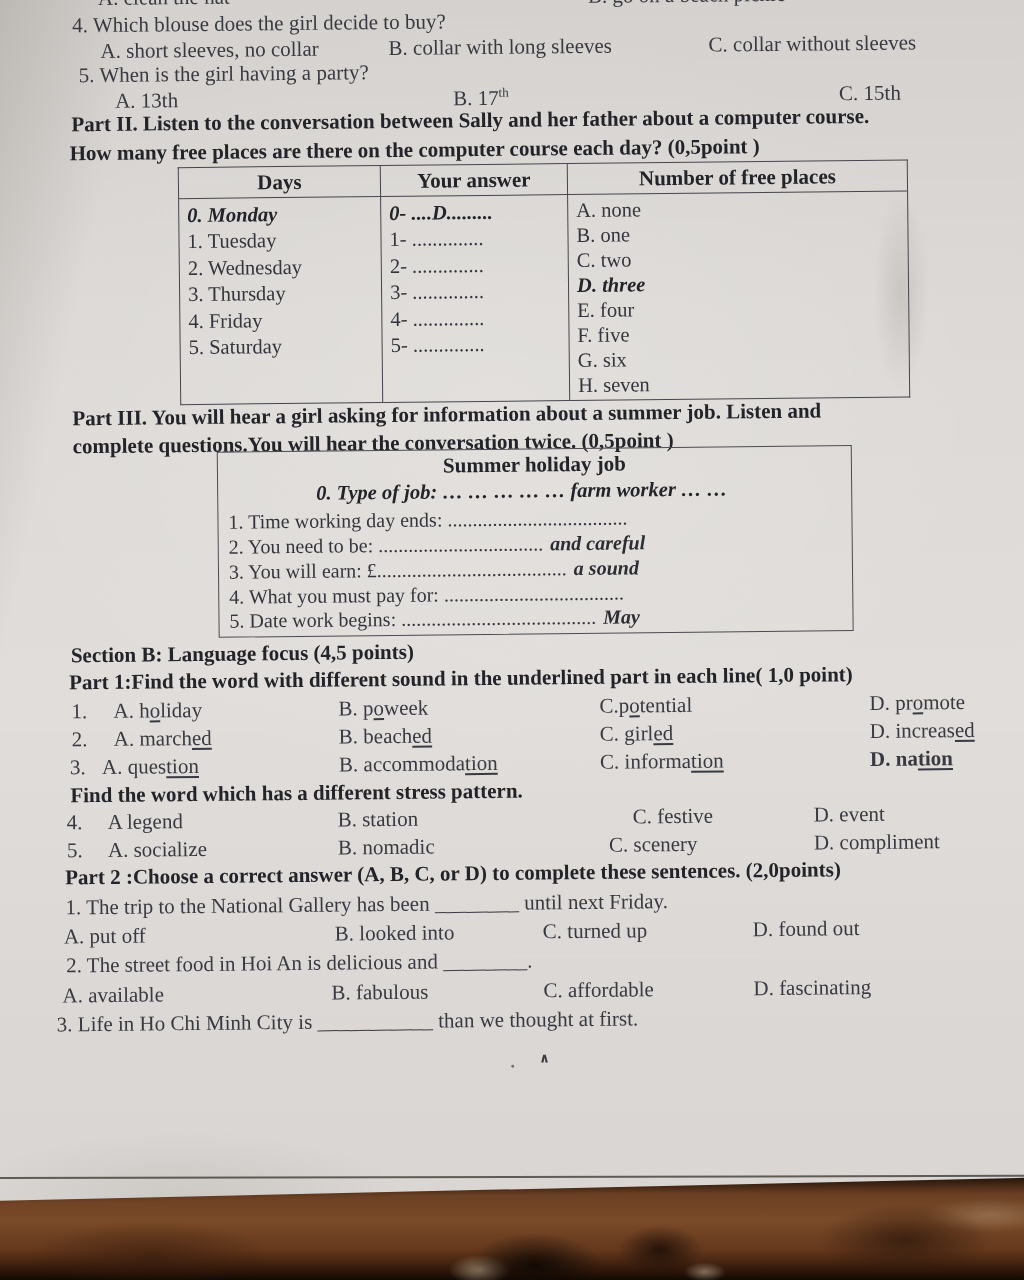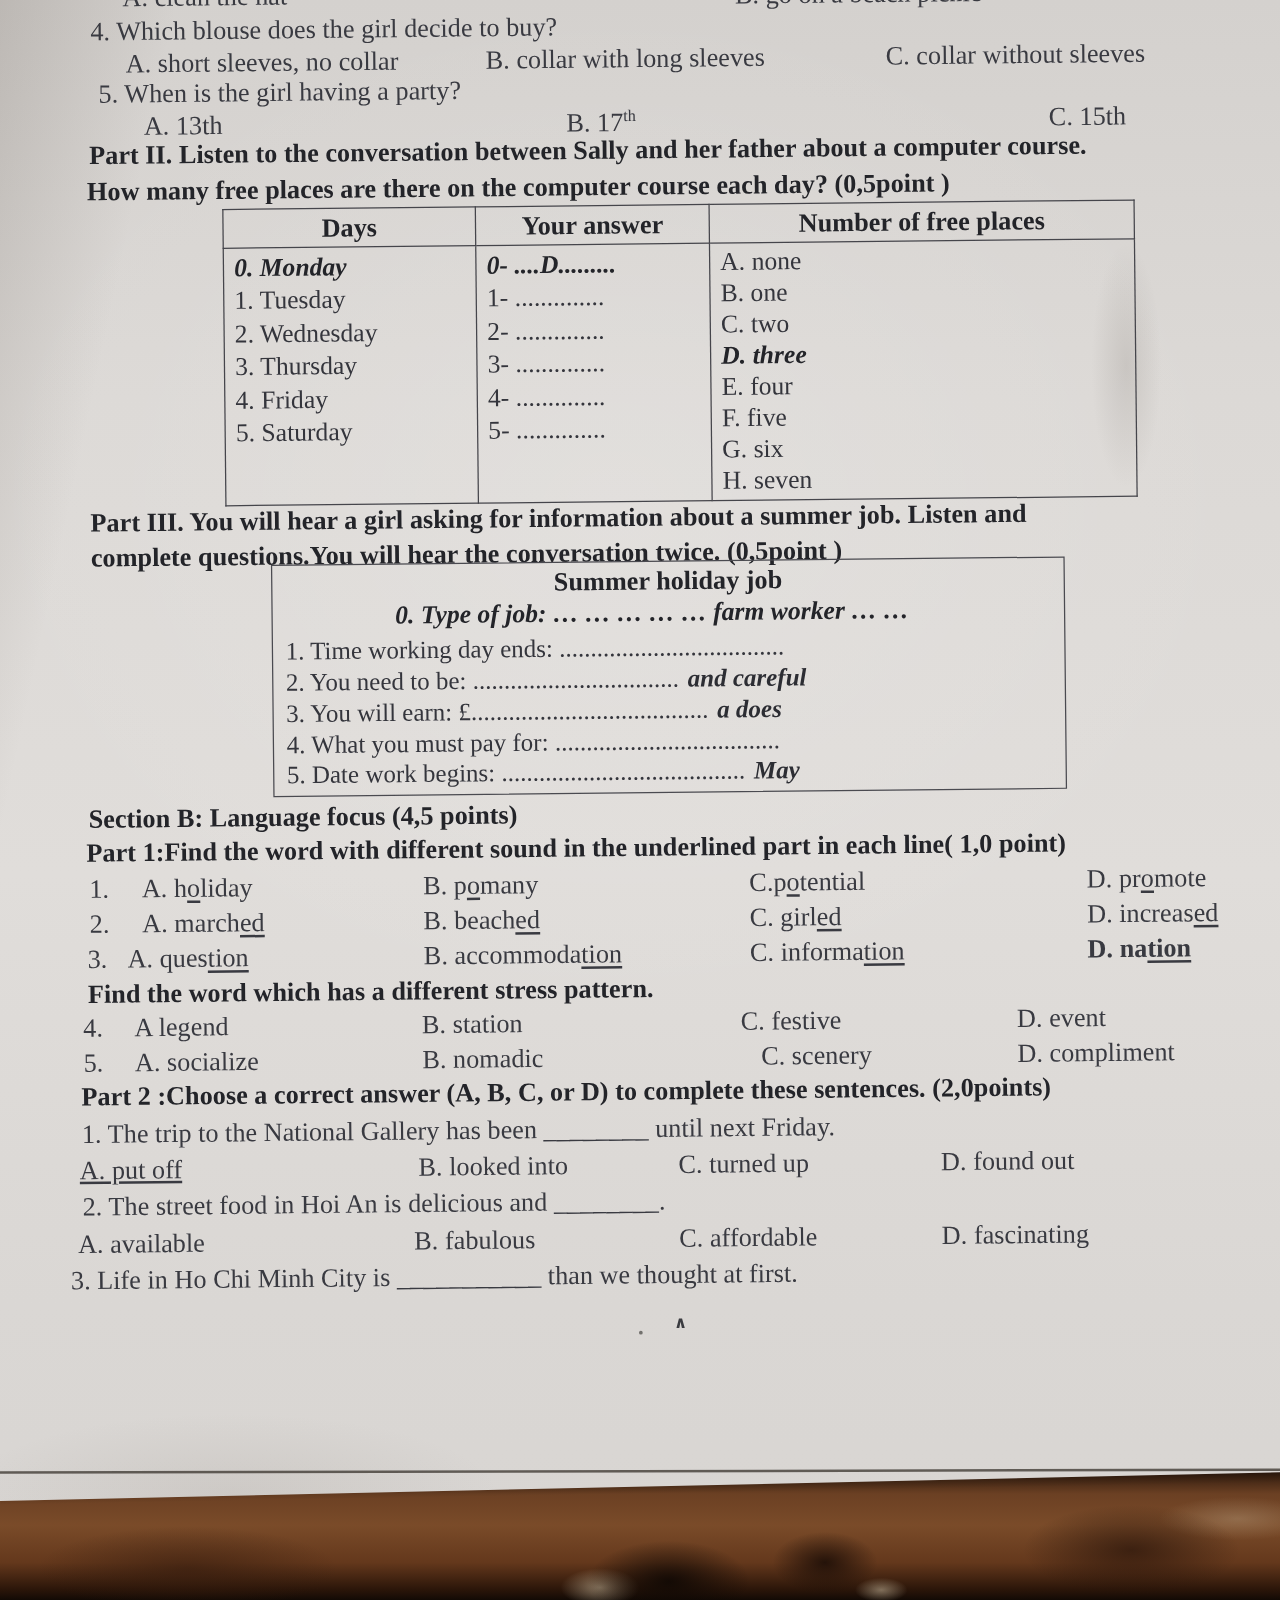--- a/index.html
+++ b/index.html
@@ -151,32 +151,32 @@
         </table>
 
       <div class="line b" style="left:68px;top:407px;">Part III. You will hear a girl asking for information about a summer job. Listen and</div>
       <div class="line b" style="left:68px;top:435px;">complete questions.You will hear the conversation twice. (0,5point )</div>
 
       <div class="job-box">
         <div class="line b" style="left:0;top:3px;width:633px;text-align:center;font-size:21px;">Summer holiday  job</div>
         <div class="line bi" style="left:98px;top:30px;font-size:20.5px;">0. Type of job: … … … … …  farm worker  … …</div>
         <div class="line" style="left:10px;top:58px;">1. Time working day ends: ....................................</div>
         <div class="line" style="left:10px;top:83px;"><span>2. You need to be: .................................</span><span class="tail">and careful</span></div>
-        <div class="line" style="left:10px;top:108px;"><span>3. You will earn: £......................................</span><span class="tail">a does</span></div>
+        <div class="line" style="left:10px;top:108px;"><span>3. You will earn: £......................................</span><span class="tail">a sound</span></div>
         <div class="line" style="left:10px;top:133px;">4. What you must pay for: ....................................</div>
         <div class="line" style="left:10px;top:157px;"><span>5. Date work begins: .......................................</span><span class="tail">May</span></div>
       </div>
 
       <div class="line b" style="left:64px;top:644px;">Section B: Language focus (4,5 points)</div>
       <div class="line b" style="left:62px;top:671px;">Part 1:Find the word with different sound in the underlined part in each line( 1,0 point)</div>
 
       <div class="line" style="left:0;top:700px;width:1024px;">
         <span class="opt" style="left:64px;">1.</span>
         <span class="opt" style="left:106px;"><span>A. h</span><span class="u">o</span><span>liday</span></span>
-        <span class="opt" style="left:331px;"><span>B. p</span><span class="u">o</span><span>many</span></span>
+        <span class="opt" style="left:331px;"><span>B. p</span><span class="u">o</span><span>week</span></span>
         <span class="opt" style="left:592px;"><span>C.p</span><span class="u">o</span><span>tential</span></span>
         <span class="opt" style="left:862px;"><span>D. pr</span><span class="u">o</span><span>mote</span></span>
       </div>
 
       <div class="line" style="left:0;top:728px;width:1024px;">
         <span class="opt" style="left:64px;">2.</span>
         <span class="opt" style="left:106px;"><span>A. march</span><span class="u">ed</span></span>
         <span class="opt" style="left:331px;"><span>B. beach</span><span class="u">ed</span></span>
         <span class="opt" style="left:592px;"><span>C. girl</span><span class="u">ed</span></span>
         <span class="opt" style="left:862px;"><span>D. increas</span><span class="u">ed</span></span>
@@ -189,37 +189,37 @@
         <span class="opt" style="left:592px;"><span>C. informa</span><span class="u u-ext">tion</span></span>
         <span class="opt" style="left:862px;font-weight:bold;"><span>D. na</span><span class="u">tion</span></span>
       </div>
 
       <div class="line b" style="left:62px;top:784px;">Find the word which has a different stress pattern.</div>
 
       <div class="line" style="left:0;top:811px;width:1024px;">
         <span class="opt" style="left:58px;">4.</span>
         <span class="opt" style="left:99px;">A legend</span>
         <span class="opt" style="left:329px;">B. station</span>
-        <span class="opt" style="left:584px;">C. festive</span>
+        <span class="opt" style="left:624px;">C. festive</span>
         <span class="opt" style="left:805px;text-align:right;">D. event</span>
       </div>
 
       <div class="line" style="left:0;top:839px;width:1024px;">
         <span class="opt" style="left:58px;">5.</span>
         <span class="opt" style="left:99px;">A. socialize</span>
         <span class="opt" style="left:329px;">B. nomadic</span>
         <span class="opt" style="left:600px;">C. scenery</span>
         <span class="opt" style="left:805px;">D. compliment</span>
       </div>
 
       <div class="line b" style="left:56px;top:866px;">Part 2 :Choose a correct answer (A, B, C, or D) to complete these sentences. (2,0points)</div>
 
       <div class="line" style="left:56px;top:896px;">1.  The trip to the National Gallery has been ________ until next Friday.</div>
       <div class="line" style="left:0;top:925px;width:1024px;">
-        <span class="opt" style="left:54px;text-decoration:underline;">A. put off</span>
+        <span class="opt" style="left:54px;">A. put off</span>
         <span class="opt" style="left:325px;">B. looked into</span>
         <span class="opt" style="left:533px;">C. turned up</span>
         <span class="opt" style="left:743px;">D. found out</span>
       </div>
 
       <div class="line" style="left:56px;top:954px;">2.  The street food in Hoi An is delicious and ________.</div>
       <div class="line" style="left:0;top:984px;width:1024px;">
         <span class="opt" style="left:52px;">A. available</span>
         <span class="opt" style="left:321px;">B. fabulous</span>
         <span class="opt" style="left:533px;">C. affordable</span>

